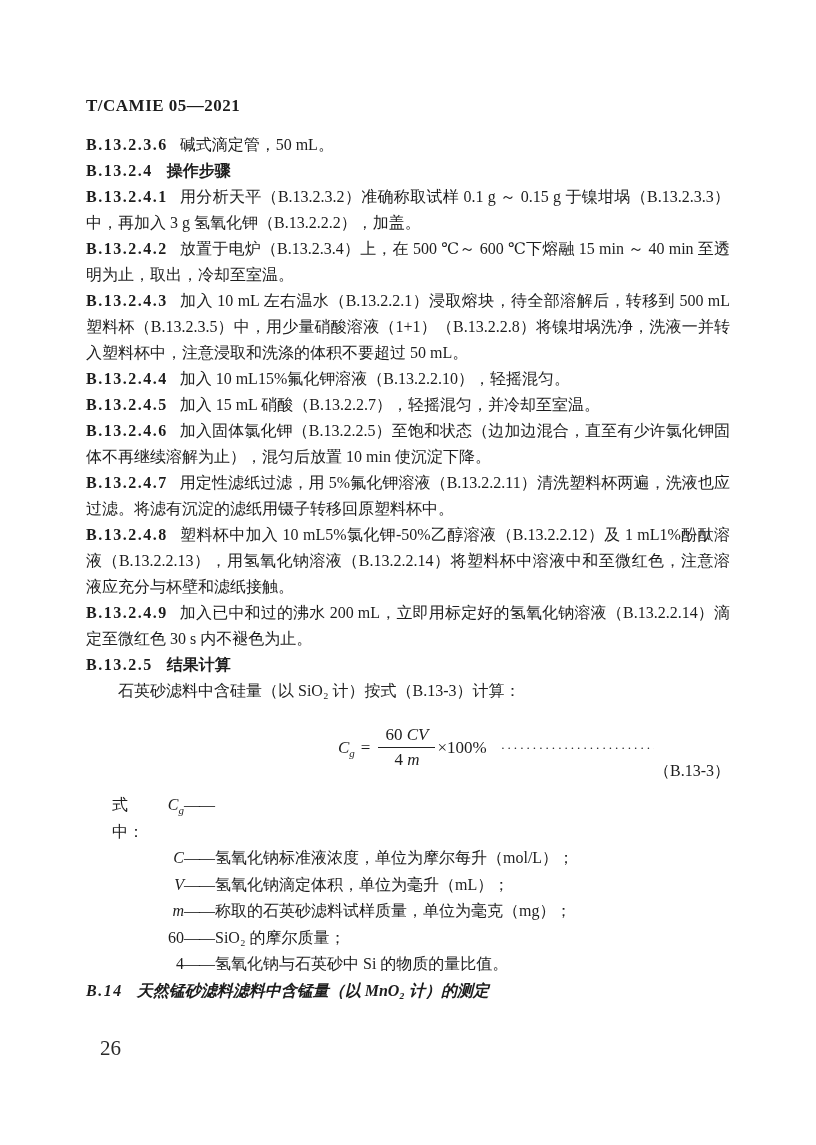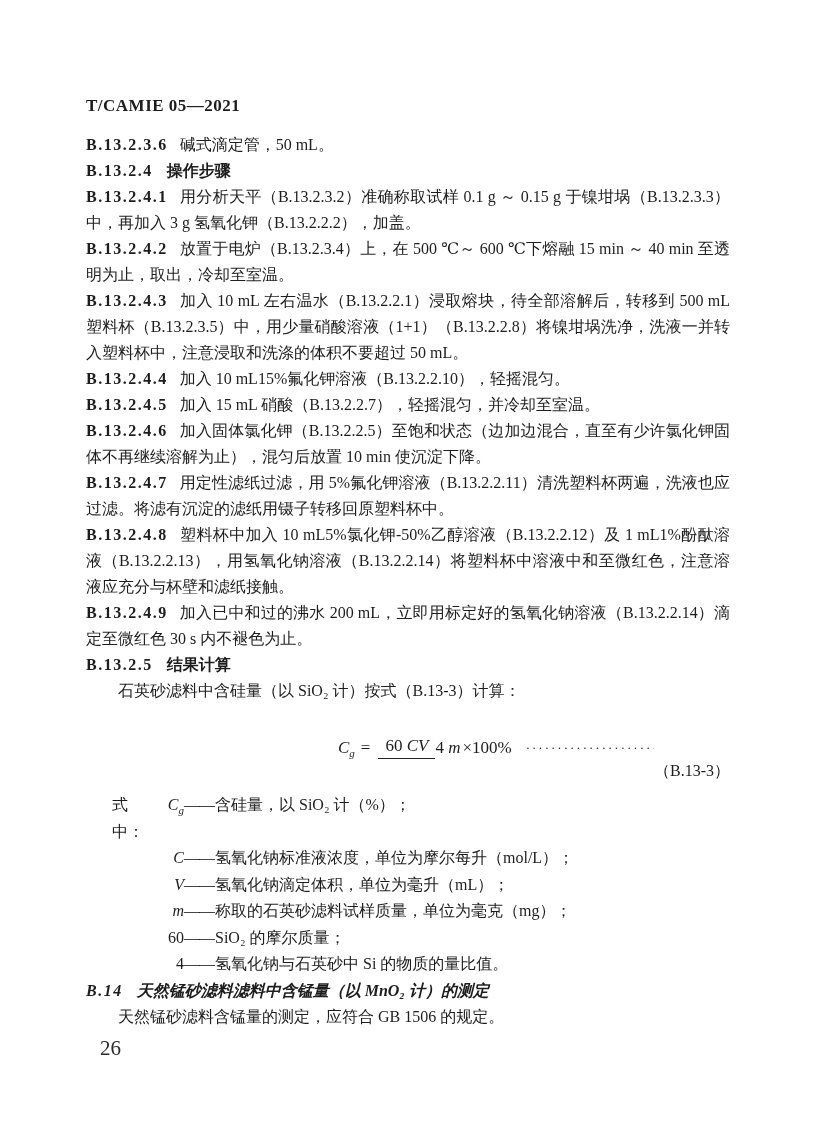--- a/index.html
+++ b/index.html
@@ -52,21 +52,21 @@
   .formula {
     margin-left:252px;
     display:inline-flex;
     align-items:center;
     font-size:17px;
     white-space:nowrap;
   }
   .formula .eq { padding:0 6px; font-style:normal; }
   .frac {
     display:inline-flex;
-    flex-direction:row;
+    flex-direction:column;
     text-align:center;
     vertical-align:middle;
     margin:0 2px;
   }
   .fnum { border-bottom:1.3px solid #222; padding:0 7px 2px 7px; }
   .fden { padding-top:2px; }
   .dots {
     flex:1;
     text-align:right;
     overflow:hidden;
@@ -148,21 +148,20 @@
       </span>
       <span class="dots">·······························</span>
       <span class="eq-label">（B.13-3）</span>
     </div>
 
     <div class="defs">
       <div class="def-row">
         <span class="def-lead">式中：</span>
         <span class="def-term"><i>C</i><sub><i>g</i></sub></span>
         <span class="def-dash">——</span>
-        <span class="def-desc">含硅量，以 SiO₂ 计（%）；</span>
       </div>
       <div class="def-row">
         <span class="def-lead"></span>
         <span class="def-term"><i>C</i></span>
         <span class="def-dash">——</span>
         <span class="def-desc">氢氧化钠标准液浓度，单位为摩尔每升（mol/L）；</span>
       </div>
       <div class="def-row">
         <span class="def-lead"></span>
         <span class="def-term"><i>V</i></span>
@@ -184,19 +183,18 @@
       <div class="def-row">
         <span class="def-lead"></span>
         <span class="def-term">4</span>
         <span class="def-dash">——</span>
         <span class="def-desc">氢氧化钠与石英砂中 Si 的物质的量比值。</span>
       </div>
     </div>
 
     <p class="clause heading b14-heading"><span class="num">B.14</span><span>天然锰砂滤料滤料中含锰量（以 MnO₂ 计）的测定</span></p>
 
-    <p class="indent">天然锰砂滤料含锰量的测定，应符合 GB 1506 的规定。</p>
 
   </div>
 
   <div class="page-number">26</div>
 
 </div>
 
 </body></html>

